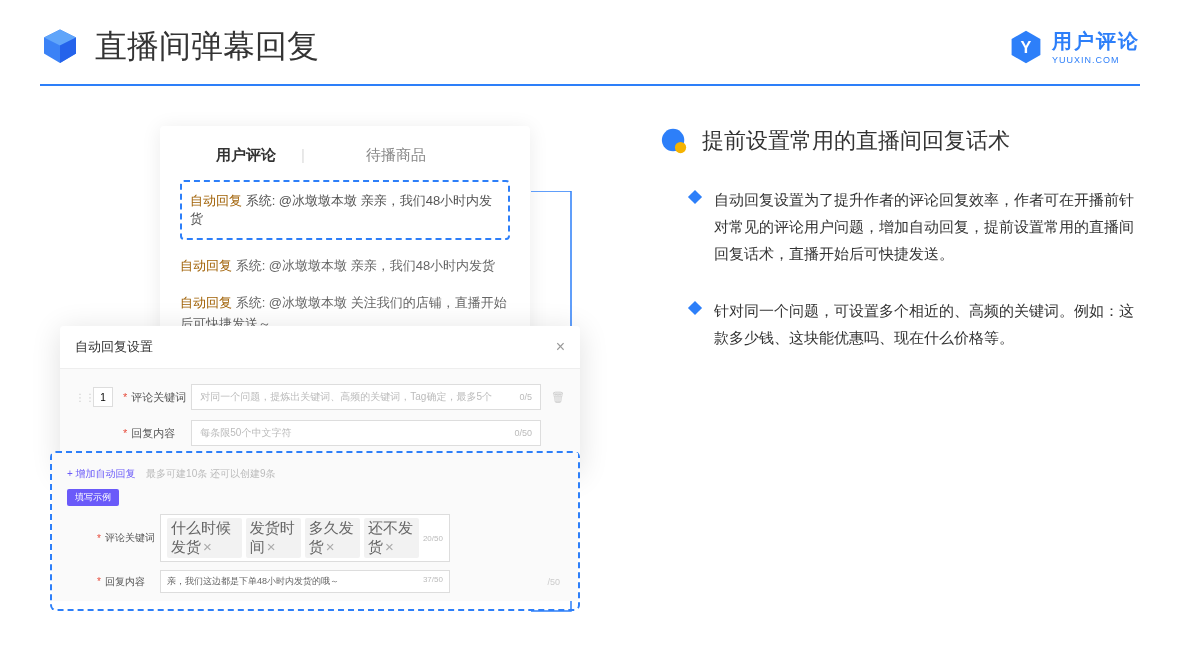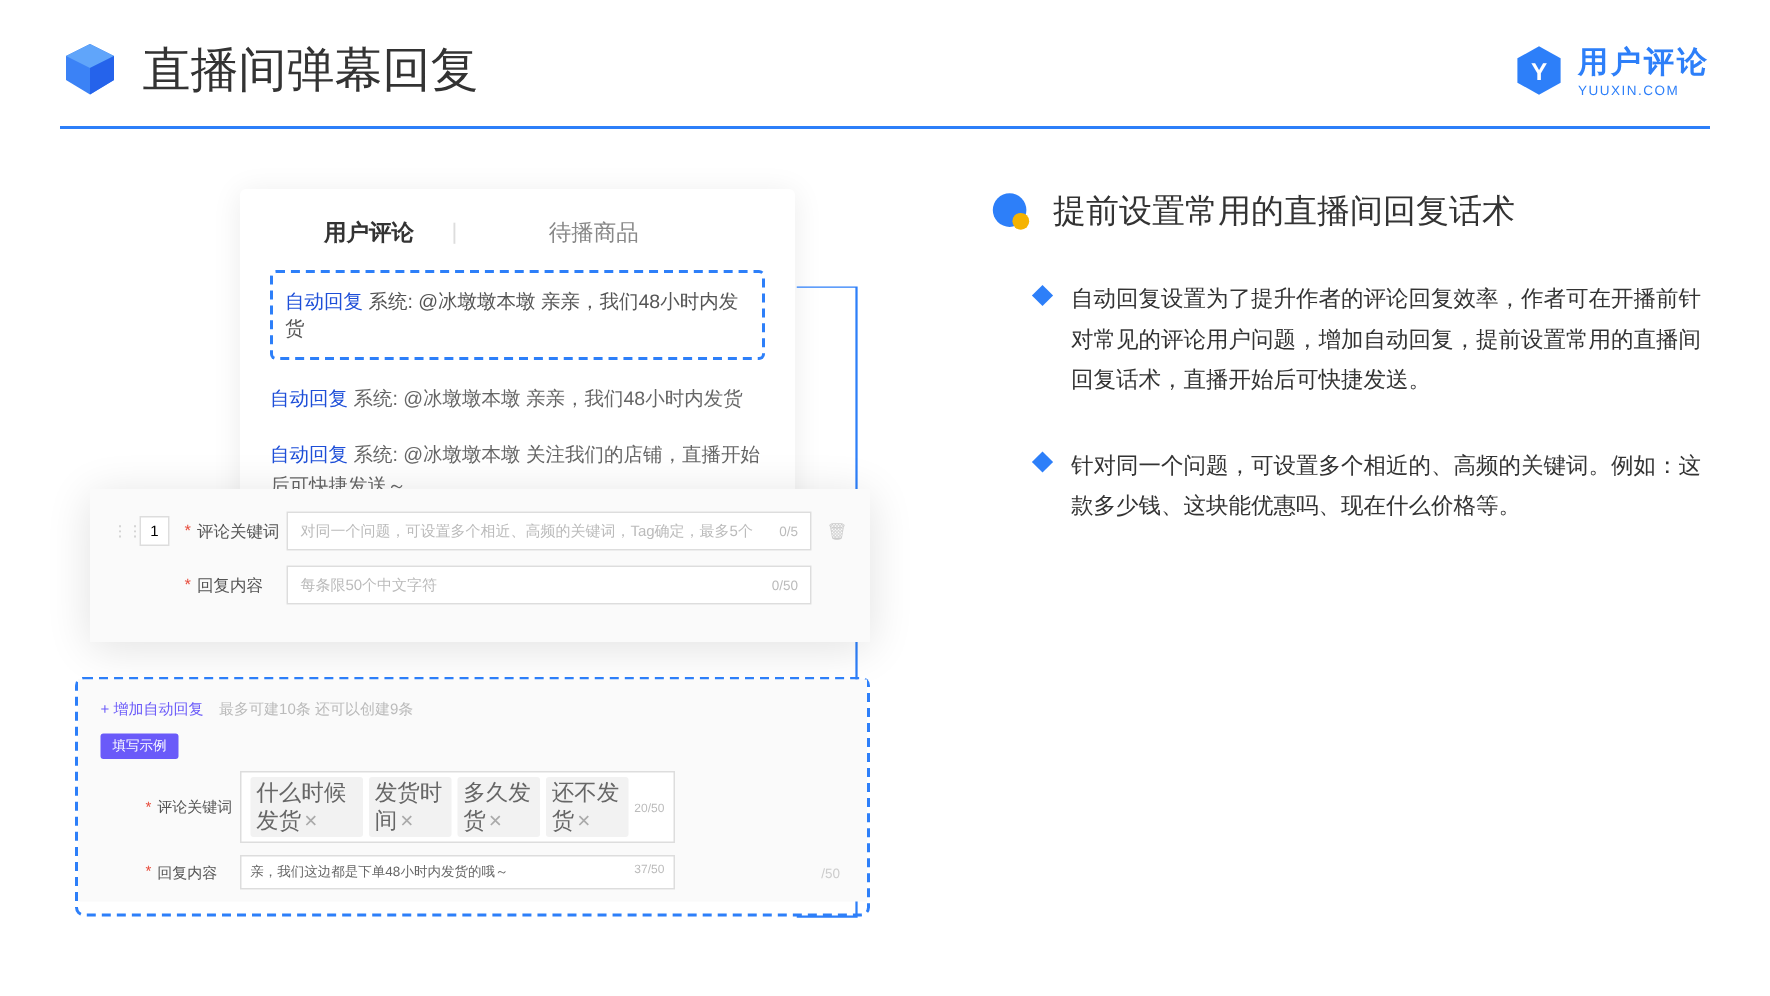--- a/index.html
+++ b/index.html
@@ -80,21 +80,21 @@
     .tab-divider { color: #ddd; }
     
     .highlight-box {
       border: 2px dashed #2d7ff9;
       border-radius: 4px;
       padding: 10px 8px;
       margin-top: 15px;
       font-size: 13px;
       color: #555;
     }
-    .auto-reply-tag { color: #1d4ed8; font-weight: 500; }
+    .auto-reply-tag { color: #a16207; font-weight: 500; }
     .comment-line {
       font-size: 13px;
       color: #666;
       margin-top: 16px;
       line-height: 1.6;
     }
     
     
     .settings-modal {
       position: absolute;
@@ -320,28 +320,32 @@
         <span class="auto-reply-tag">自动回复</span>
         <span>系统: @冰墩墩本墩 关注我们的店铺，直播开始后可快捷发送～</span>
       </div>
     </div>
 
     <svg class="connector" viewBox="0 0 50 430" preserveAspectRatio="none">
       <path d="M 0 0 L 40 0 L 40 420 L 0 420" stroke="#2d7ff9" stroke-width="1.5" fill="none"></path>
     </svg>
 
     <div class="settings-modal">
+      <div class="modal-header">
+        <span>自动回复设置</span>
+        <span class="close-x">×</span>
+      </div>
       <div class="modal-body">
         <div class="form-row">
           <span class="row-handle">⋮⋮</span>
           <span class="row-num">1</span>
           <span class="req-dot">*</span>
           <span class="field-label">评论关键词</span>
           <div class="field-input">
-            <span class="placeholder">对同一个问题，可设置多个相近、高频的关键词，Tag确定，最多5个</span>
+            <span class="placeholder">对同一个问题，提炼出关键词、高频的关键词，Tag确定，最多5个</span>
             <span class="counter">0/5</span>
           </div>
           <span class="trash-icon">🗑</span>
         </div>
         <div class="form-row">
           <span class="row-handle"></span>
           <span style="width:30px"></span>
           <span class="req-dot">*</span>
           <span class="field-label">回复内容</span>
           <div class="field-input">

